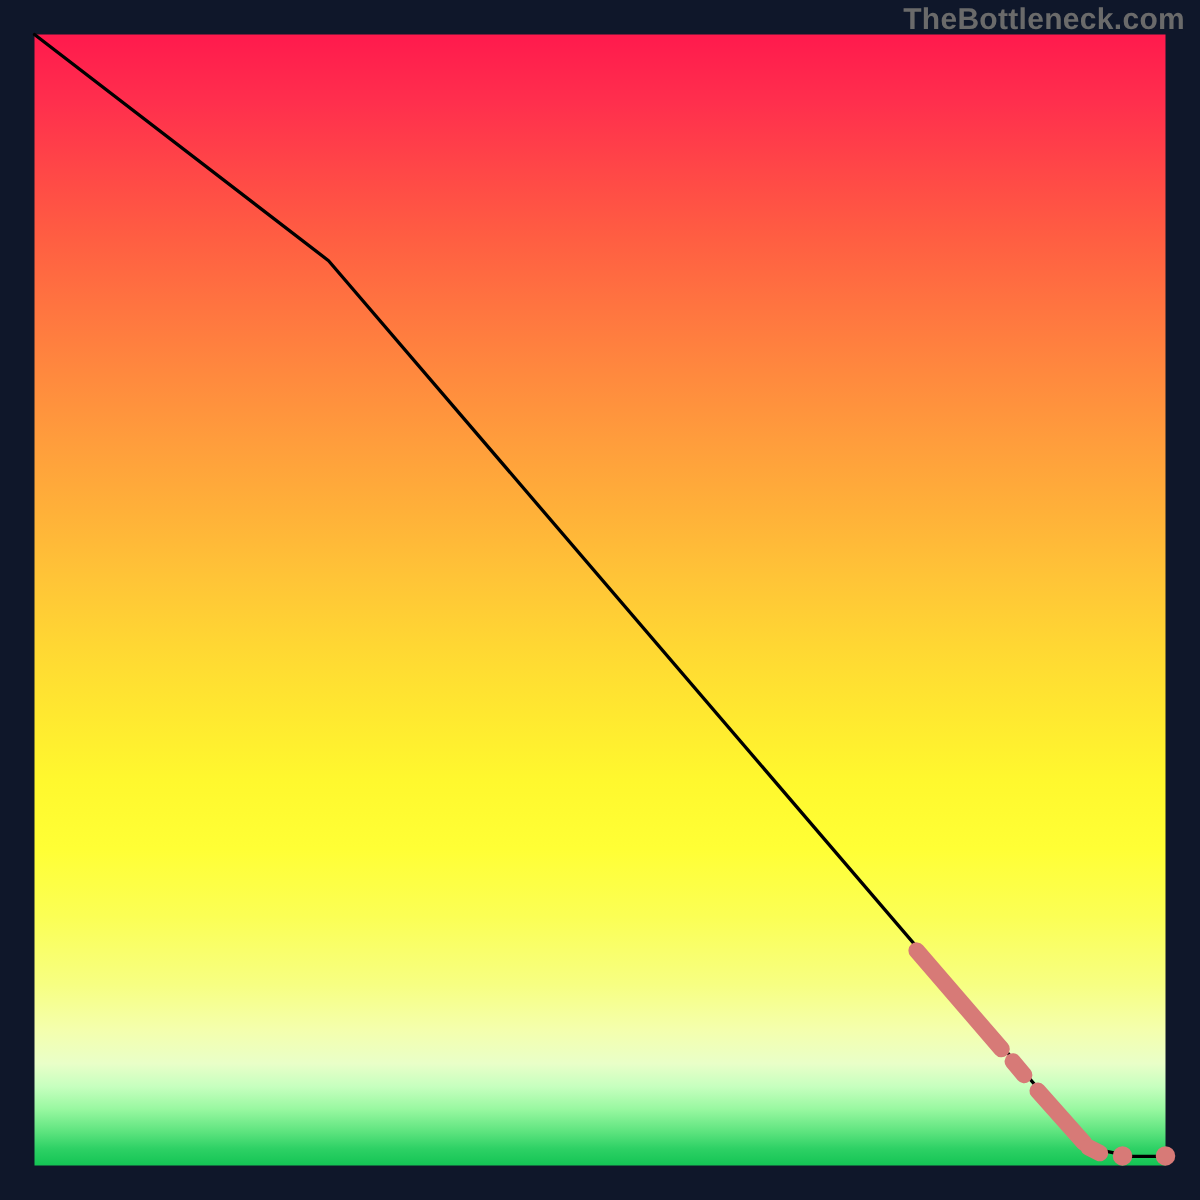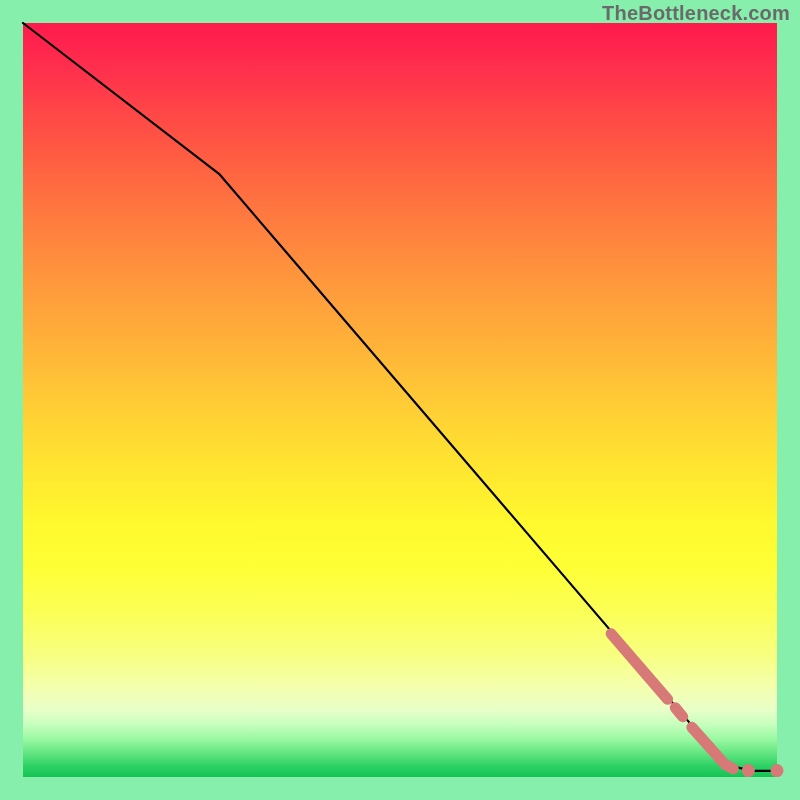--- a/index.html
+++ b/index.html
@@ -8,21 +8,21 @@
     width: 800px;
     height: 800px;
     overflow: hidden;
     background: #000;
     font-family: Arial, Helvetica, sans-serif;
   }
   .stage {
     position: relative;
     width: 800px;
     height: 800px;
-    background: #86efac;
+    background: #0f172a;
   }
   .plot {
     position: absolute;
     left: 23px;
     top: 23px;
     width: 754px;
     height: 754px;
     
     background: linear-gradient(to bottom,
       #ff1a4d 0%,

